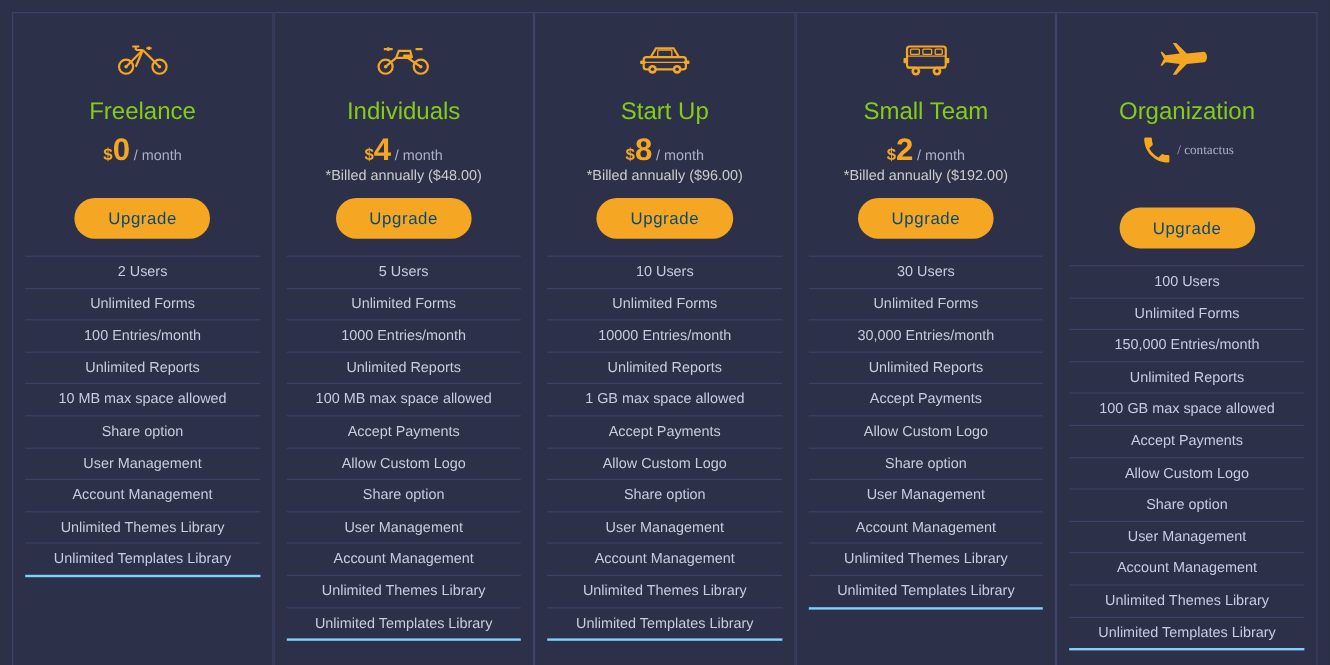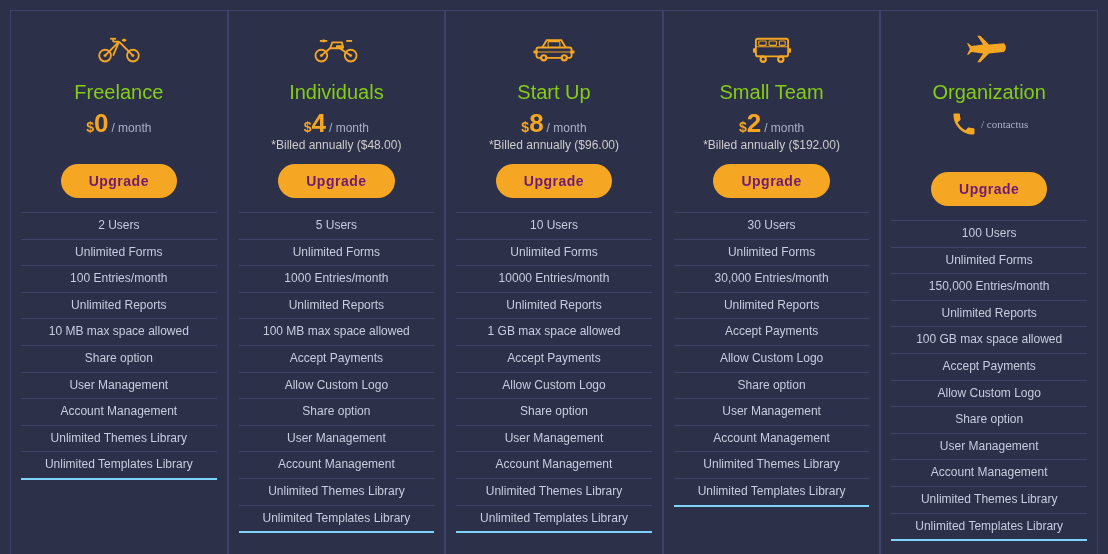--- a/index.html
+++ b/index.html
@@ -70,26 +70,26 @@
     }
     .plan-billing {
       color: #ccc;
       font-size: 12px;
       margin-bottom: 10px;
       min-height: 16px;
       text-align: right;
     }
     .upgrade-btn {
       background: #f5a623;
-      color: #701a75;
+      color: #0c4a6e;
       border: none;
       border-radius: 25px;
       padding: 9px 28px;
       font-size: 14px;
-      font-weight: bold;
+      font-weight: normal;
       cursor: pointer;
       margin-bottom: 14px;
       letter-spacing: 0.5px;
     }
     .features-list {
       width: 100%;
       list-style: none;
     }
     .features-list li {
       color: #c8cce0;

